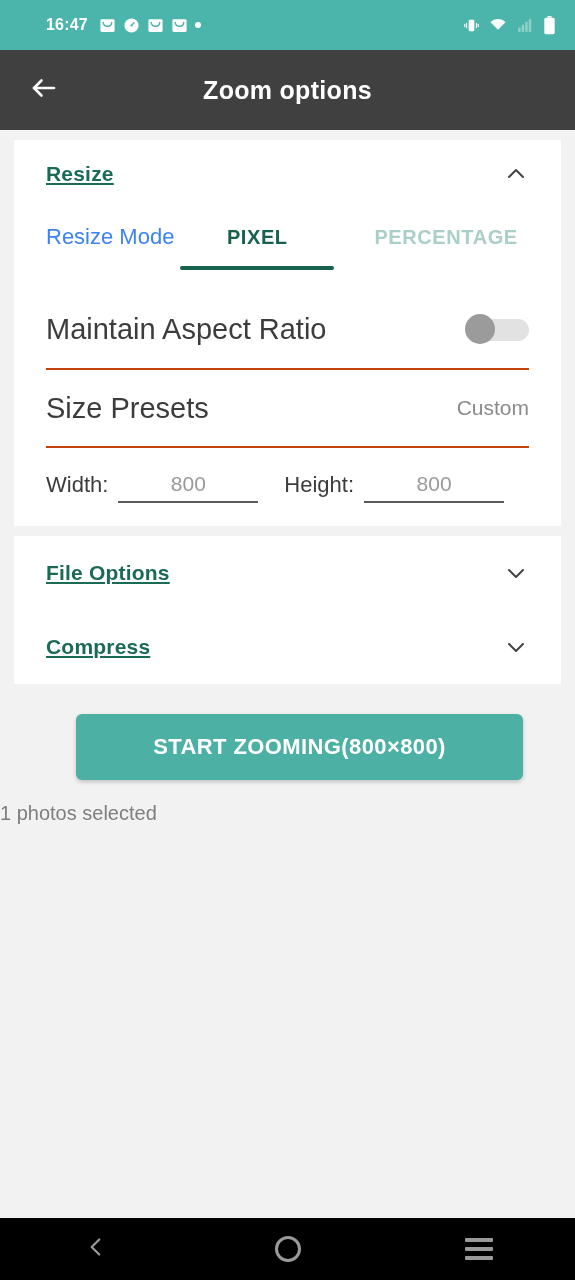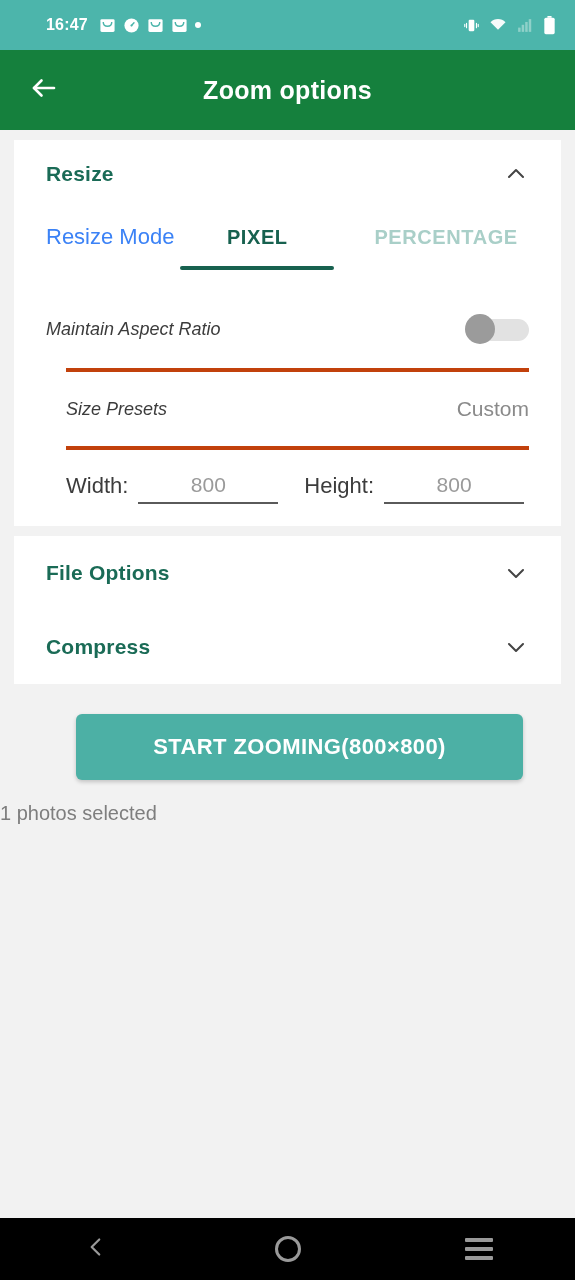--- a/index.html
+++ b/index.html
@@ -20,21 +20,21 @@
   }
   .status-left { display:flex; align-items:center; gap:7px; flex:1; }
   .status-time { font-size:16px; font-weight:600; letter-spacing:.2px; margin-right:4px; }
   .status-right { display:flex; align-items:center; gap:9px; }
   .sicon { display:inline-flex; align-items:center; justify-content:center; }
   .sicon svg { display:block; }
   .dot-icon { width:6px; height:6px; border-radius:50%; background:#fff; display:inline-block; }
 
   
   .appbar {
-    height:80px; background:#15803d;
+    height:80px; background:#404040;
     display:flex; align-items:center;
     position:relative;
   }
   .back-btn {
     width:56px; height:56px; margin-left:16px;
     display:flex; align-items:center; justify-content:center;
     cursor:pointer;
   }
   .appbar-title {
     position:absolute; left:0; right:0; text-align:center;
@@ -48,21 +48,21 @@
     margin:10px 14px 0 14px;
     padding:0 32px;
   }
   .card.first { margin-top:10px; }
 
   .section-header {
     height:68px; display:flex; align-items:center; justify-content:space-between;
     cursor:pointer;
   }
   .section-title {
-    color:#1a6b56; font-size:21px; font-weight:700; letter-spacing:.2px;
+    color:#1a6b56; font-size:21px; font-weight:700; letter-spacing:.2px;text-decoration:underline;
   }
   .chev { width:26px; height:26px; display:flex; align-items:center; justify-content:center; }
 
   
   .row-mode { display:flex; align-items:flex-start; height:82px; padding-top:16px; }
   .row-label { font-size:22px; color:#3b82f6; flex:0 0 auto; }
   .tabs { display:flex; flex:1;gap:23px; }
   .tab {
     flex:1; text-align:center; padding-top:2px; cursor:pointer;
   }
@@ -73,22 +73,22 @@
     height:4px; background:#17614f; border-radius:2px;
     margin:17px 6px 0 6px;
   }
   .tab.inactive .tab-underline { background:transparent; }
 
   
   .row {
     display:flex; align-items:center; justify-content:space-between;
     height:78px;
   }
-  .row-sep { border-top:4px solid #c2410c;margin-left:20px; }
-  .row-text { font-size:18px; color:#3c3c3c;font-style:italic; }
+  .row-sep { border-top:2px solid #c2410c; }
+  .row-text { font-size:29px; color:#3c3c3c; }
   .row-value { font-size:21px; color:#8a8a8a; }
 
   
   .toggle { width:64px; height:30px; position:relative; cursor:pointer; }
   .toggle .track {
     position:absolute; right:0; top:5px; width:56px; height:22px;
     background:#e2e2e2; border-radius:11px;
   }
   .toggle .knob {
     position:absolute; left:0; top:0; width:30px; height:30px;

